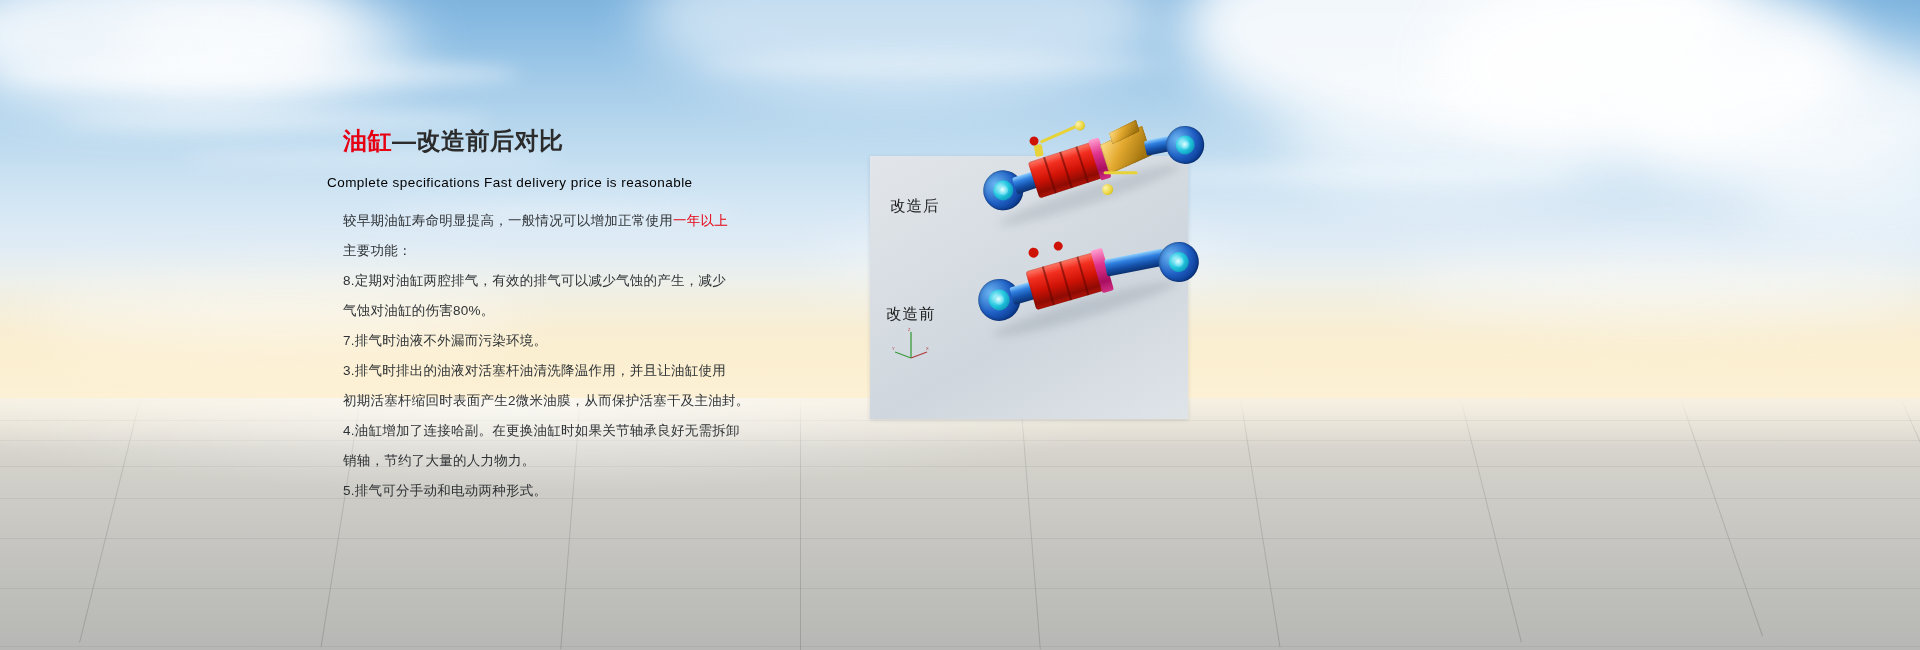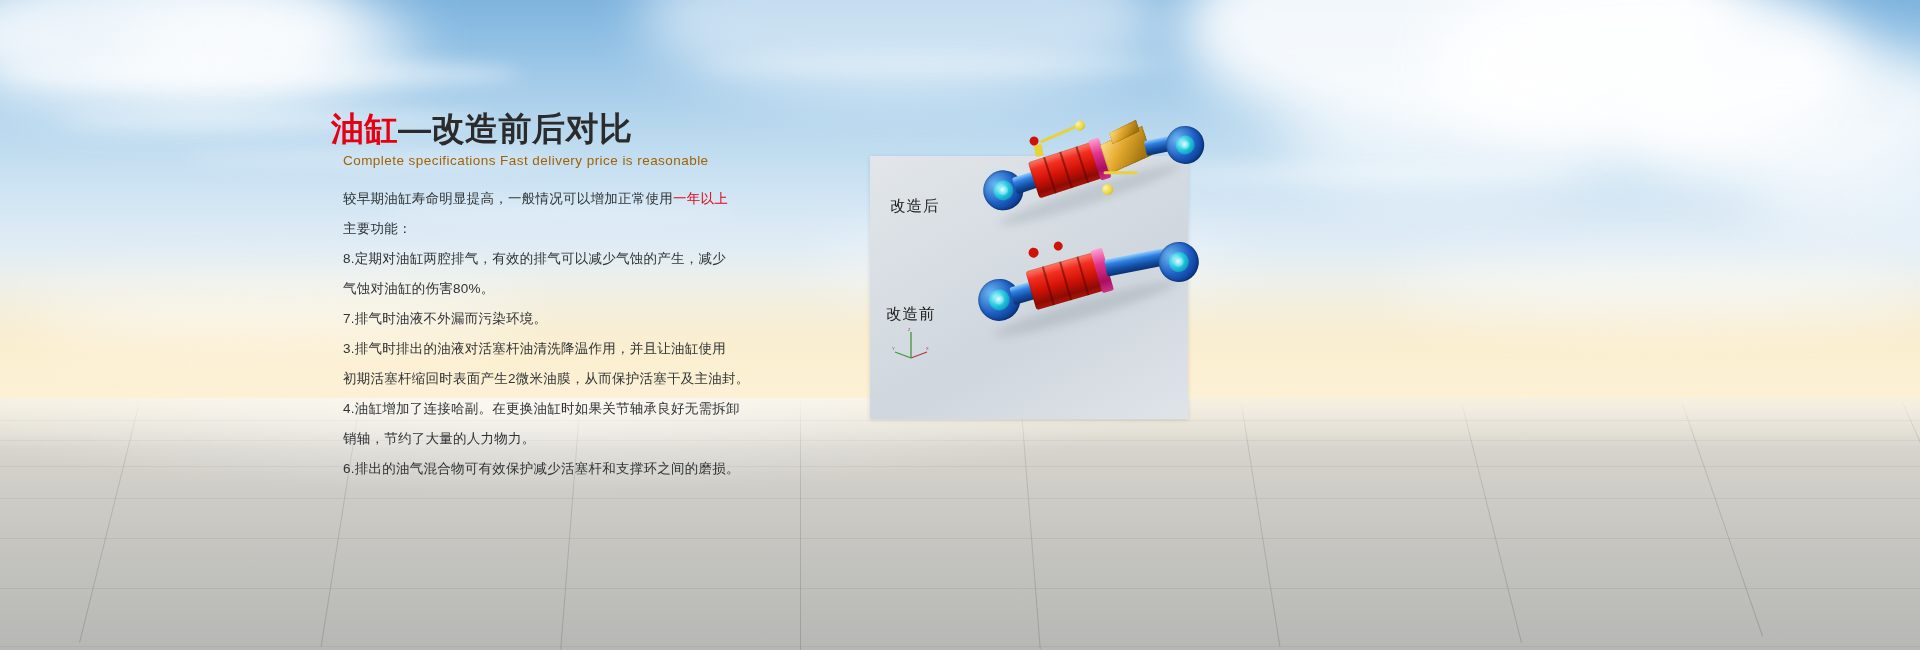--- a/index.html
+++ b/index.html
@@ -55,26 +55,26 @@
     background:rgba(140,140,138,.42);
   }
   .ground-shine{
     position:absolute;left:0;top:0;width:1920px;height:252px;
     background:radial-gradient(ellipse 900px 120px at 520px 10px,rgba(255,255,255,.55),rgba(255,255,255,0) 70%);
   }
 
   
   .copy{position:absolute;left:327px;top:108px;width:470px;}
   .title{
-    font-size:33px;font-weight:bold;color:#2b2b2b;letter-spacing:.5px;
-    line-height:34px;margin:4px;white-space:nowrap;
+    font-size:24px;font-weight:bold;color:#2b2b2b;letter-spacing:.5px;
+    line-height:34px;margin:16px;white-space:nowrap;
   }
   .title .hl{color:#e60012;}
   .subtitle{
-    margin:6px 0 0 16px;font-size:13.5px;color:#a16207;letter-spacing:.45px;
+    margin:6px 0 0 0;font-size:13.5px;color:#000000;letter-spacing:.45px;
     line-height:18px;white-space:nowrap;font-weight:400;
   }
   .body{margin-top:17px;}
   .body p{
     margin:0 0 7px 16px;font-size:13.5px;color:#2f3336;line-height:23px;
     letter-spacing:.25px;white-space:nowrap;
   }
   .body p .hl{color:#e60012;}
 
   
@@ -186,21 +186,21 @@
     <div class="body">
       <p><span>较早期油缸寿命明显提高，一般情况可以增加正常使用</span><span class="hl">一年以上</span></p>
       <p>主要功能：</p>
       <p>8.定期对油缸两腔排气，有效的排气可以减少气蚀的产生，减少</p>
       <p>气蚀对油缸的伤害80%。</p>
       <p>7.排气时油液不外漏而污染环境。</p>
       <p>3.排气时排出的油液对活塞杆油清洗降温作用，并且让油缸使用</p>
       <p>初期活塞杆缩回时表面产生2微米油膜，从而保护活塞干及主油封。</p>
       <p>4.油缸增加了连接哈副。在更换油缸时如果关节轴承良好无需拆卸</p>
       <p>销轴，节约了大量的人力物力。</p>
-      <p>6.排出的油气混合物可有效保护减少活塞杆和支撑环之间的磨损。</p>
+      <p>5.排气可分手动和电动两种形式。</p>
     </div>
   </div>
 
   <div class="panel">
 
     <span class="lbl lbl-after">改造后</span>
     <span class="lbl lbl-before">改造前</span>
 
     <svg class="axis" viewBox="0 0 38 34">
       <line x1="19" y1="30" x2="19" y2="4" stroke="#3a9a3a" stroke-width="1.3"></line>

